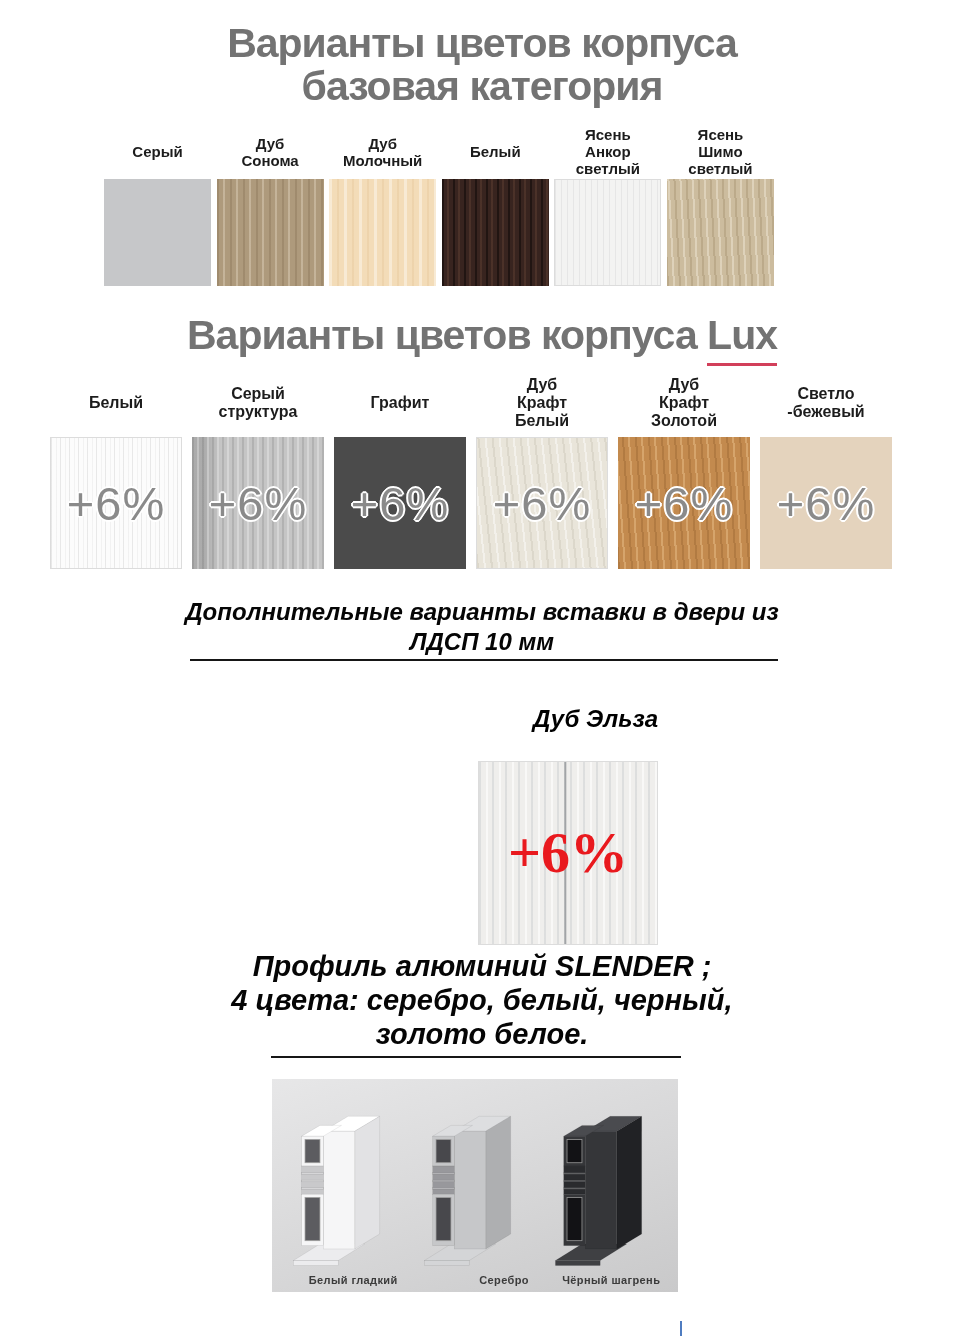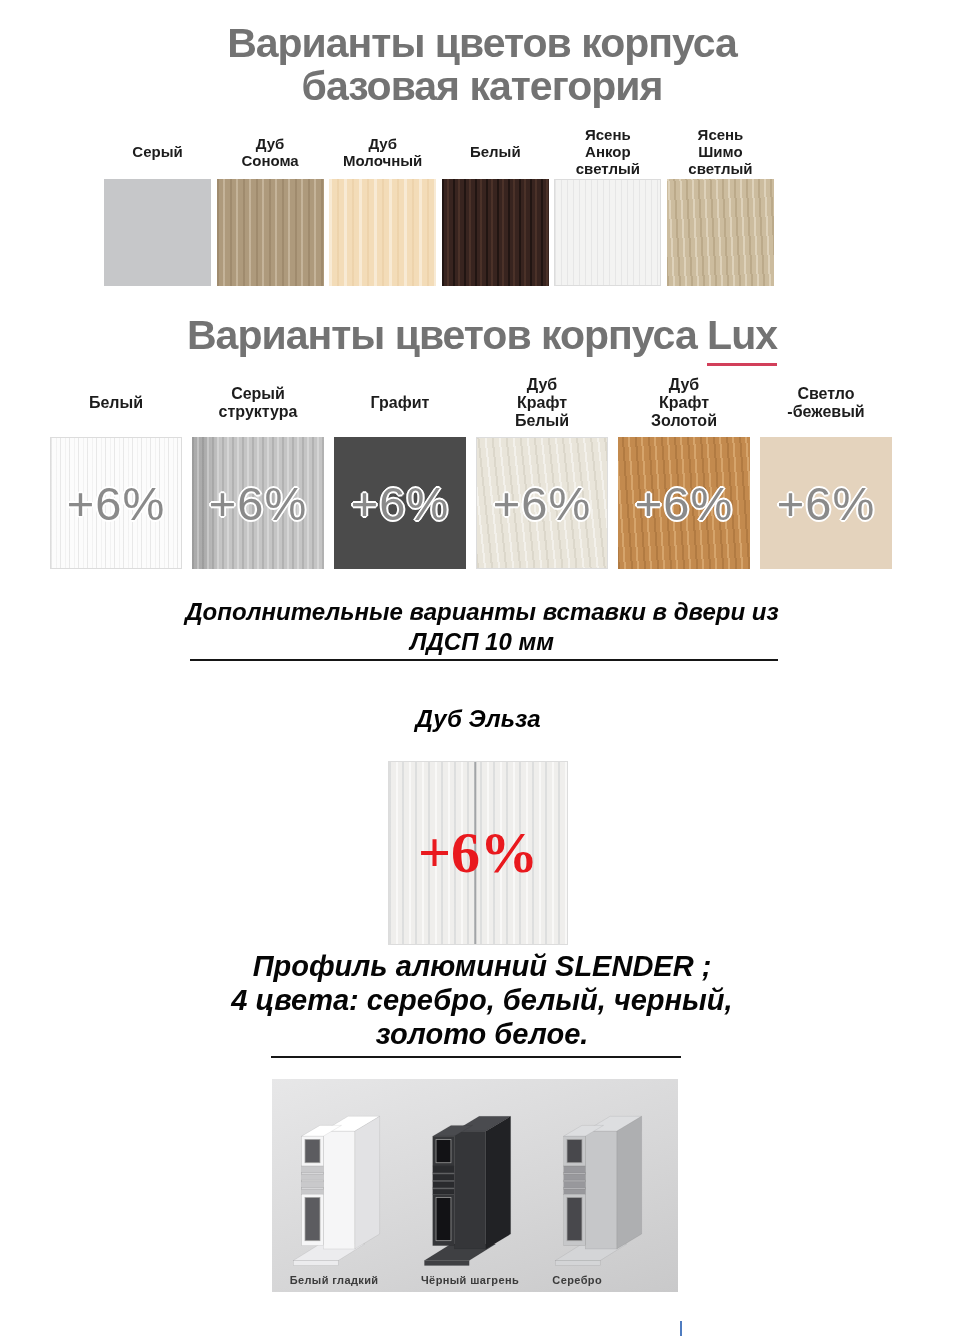--- a/index.html
+++ b/index.html
@@ -57,30 +57,30 @@
   }
   
   .note{
     text-align:center;font-weight:bold;font-style:italic;color:#050505;
   }
   .note1{margin-top:28px;font-size:24px;line-height:1.22;}
   .note2{margin-top:4px;font-size:29px;line-height:1.18;}
   .hr1{margin:3px 0 0 190px;width:588px;border-top:2px solid #161616;}
   .hr2{margin:4px 0 0 271px;width:410px;border-top:2px solid #161616;}
   
-  .elza-wrap{width:360px;margin-left:298px;display:flex;flex-direction:column;align-items:center;}
+  .elza-wrap{width:360px;margin-left:298px;display:flex;flex-direction:column;align-items:flex-end;}
   .elza-title{margin-top:44px;font-size:24px;font-weight:bold;font-style:italic;text-align:center;}
   .elza-sw{width:180px;height:184px;margin-top:28px;}
   
   .photo{
     margin:21px 0 0 272px;width:406px;height:213px;box-sizing:border-box;
     background:linear-gradient(160deg,#e7e7e8 0%,#d7d7d8 55%,#c9c9ca 100%);
     display:flex;justify-content:space-around;align-items:flex-end;padding:10px 6px 6px 6px;
   }
-  .pcol{display:flex;flex-direction:column;align-items:flex-start;}
+  .pcol{display:flex;flex-direction:column;align-items:flex-end;}
   .plabel{font-size:11px;font-weight:bold;color:#3b3b3b;letter-spacing:.4px;margin-top:1px;}
   .prof{width:108px;height:170px;}
   .prof rect,.prof polygon{stroke:rgba(0,0,0,.14);stroke-width:.6;}
   .prof .f-hole{stroke:rgba(160,160,160,.9);stroke-width:1;}
   .p-white{--front:#f6f6f7;--top:#ffffff;--side:#e2e2e4;--hole:#5c5c60;--gap:#c9c9cb;--foot:#ececee;}
   .p-silver{--front:#c6c7c9;--top:#dddee0;--side:#aeafb1;--hole:#48484c;--gap:#98989c;--foot:#d4d5d7;}
   .p-black{--front:#353639;--top:#4a4b4f;--side:#212225;--hole:#121215;--gap:#2a2b2e;--foot:#3f4043;}
   .f-front{fill:var(--front);} .f-top{fill:var(--top);} .f-side{fill:var(--side);}
   .f-hole{fill:var(--hole);} .f-gap{fill:var(--gap);} .f-foot{fill:var(--foot);}
   .f-rib{fill:rgba(255,255,255,.25);}
@@ -211,52 +211,52 @@
       <rect class="f-rib" x="14" y="84" width="26" height="2"></rect>
       <rect class="f-rib" x="14" y="93" width="26" height="2"></rect>
       <rect class="f-rib" x="14" y="102" width="26" height="2"></rect>
       <rect class="f-front" x="14" y="110" width="26" height="62"></rect>
       <rect class="f-hole" x="18" y="44" width="18" height="28"></rect>
       <rect class="f-hole" x="18" y="114" width="18" height="52"></rect>
     </svg>
     <div class="plabel">Белый гладкий</div>
   </div>
   <div class="pcol">
+    <svg class="prof p-silver" viewBox="0 0 130 205">
+      <polygon class="f-foot" points="4,190 58,190 90,170 36,170"></polygon>
+      <rect class="f-foot" x="4" y="190" width="54" height="6"></rect>
+      <polygon class="f-top" points="40,34 78,34 108,16 70,16"></polygon>
+      <polygon class="f-side" points="78,34 108,16 108,158 78,176"></polygon>
+      <rect class="f-front" x="40" y="34" width="38" height="142"></rect>
+      <polygon class="f-top" points="14,40 40,40 62,27 36,27"></polygon>
+      <rect class="f-front" x="14" y="40" width="26" height="36"></rect>
+      <rect class="f-gap" x="14" y="76" width="26" height="34"></rect>
+      <rect class="f-rib" x="14" y="84" width="26" height="2"></rect>
+      <rect class="f-rib" x="14" y="93" width="26" height="2"></rect>
+      <rect class="f-rib" x="14" y="102" width="26" height="2"></rect>
+      <rect class="f-front" x="14" y="110" width="26" height="62"></rect>
+      <rect class="f-hole" x="18" y="44" width="18" height="28"></rect>
+      <rect class="f-hole" x="18" y="114" width="18" height="52"></rect>
+    </svg>
+    <div class="plabel">Серебро</div>
+  </div>
+  <div class="pcol">
     <svg class="prof p-black" viewBox="0 0 130 205">
       <polygon class="f-foot" points="4,190 58,190 90,170 36,170"></polygon>
       <rect class="f-foot" x="4" y="190" width="54" height="6"></rect>
       <polygon class="f-top" points="40,34 78,34 108,16 70,16"></polygon>
       <polygon class="f-side" points="78,34 108,16 108,158 78,176"></polygon>
       <rect class="f-front" x="40" y="34" width="38" height="142"></rect>
       <polygon class="f-top" points="14,40 40,40 62,27 36,27"></polygon>
       <rect class="f-front" x="14" y="40" width="26" height="36"></rect>
       <rect class="f-gap" x="14" y="76" width="26" height="34"></rect>
       <rect class="f-rib" x="14" y="84" width="26" height="2"></rect>
       <rect class="f-rib" x="14" y="93" width="26" height="2"></rect>
       <rect class="f-rib" x="14" y="102" width="26" height="2"></rect>
       <rect class="f-front" x="14" y="110" width="26" height="62"></rect>
       <rect class="f-hole" x="18" y="44" width="18" height="28"></rect>
       <rect class="f-hole" x="18" y="114" width="18" height="52"></rect>
     </svg>
     <div class="plabel">Чёрный шагрень</div>
   </div>
-  <div class="pcol">
-    <svg class="prof p-silver" viewBox="0 0 130 205">
-      <polygon class="f-foot" points="4,190 58,190 90,170 36,170"></polygon>
-      <rect class="f-foot" x="4" y="190" width="54" height="6"></rect>
-      <polygon class="f-top" points="40,34 78,34 108,16 70,16"></polygon>
-      <polygon class="f-side" points="78,34 108,16 108,158 78,176"></polygon>
-      <rect class="f-front" x="40" y="34" width="38" height="142"></rect>
-      <polygon class="f-top" points="14,40 40,40 62,27 36,27"></polygon>
-      <rect class="f-front" x="14" y="40" width="26" height="36"></rect>
-      <rect class="f-gap" x="14" y="76" width="26" height="34"></rect>
-      <rect class="f-rib" x="14" y="84" width="26" height="2"></rect>
-      <rect class="f-rib" x="14" y="93" width="26" height="2"></rect>
-      <rect class="f-rib" x="14" y="102" width="26" height="2"></rect>
-      <rect class="f-front" x="14" y="110" width="26" height="62"></rect>
-      <rect class="f-hole" x="18" y="44" width="18" height="28"></rect>
-      <rect class="f-hole" x="18" y="114" width="18" height="52"></rect>
-    </svg>
-    <div class="plabel">Серебро</div>
-  </div>
 </div>
 
 <div class="cursor"></div>
 
 </body></html>

